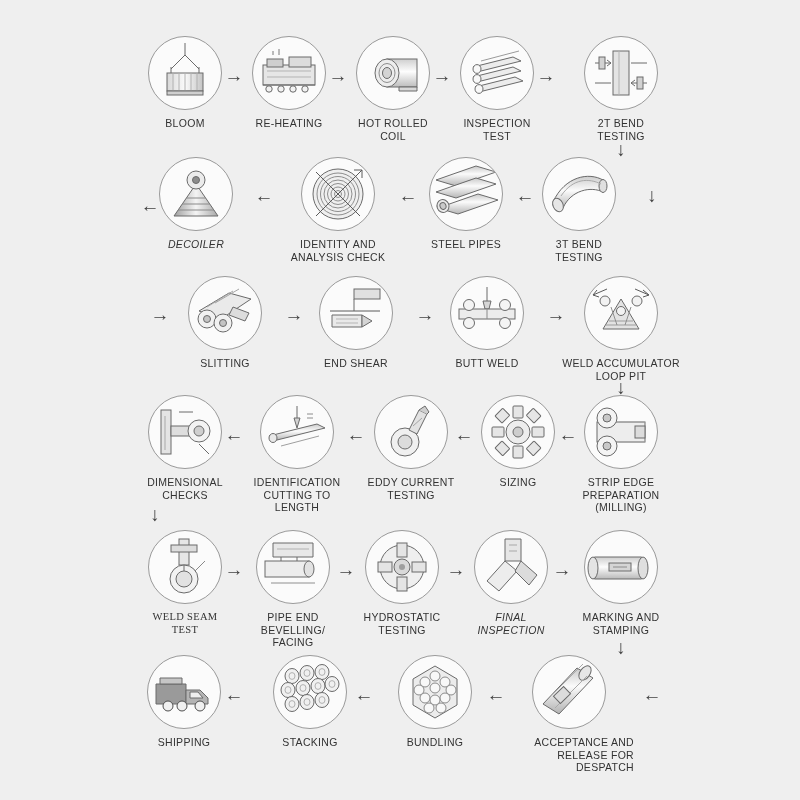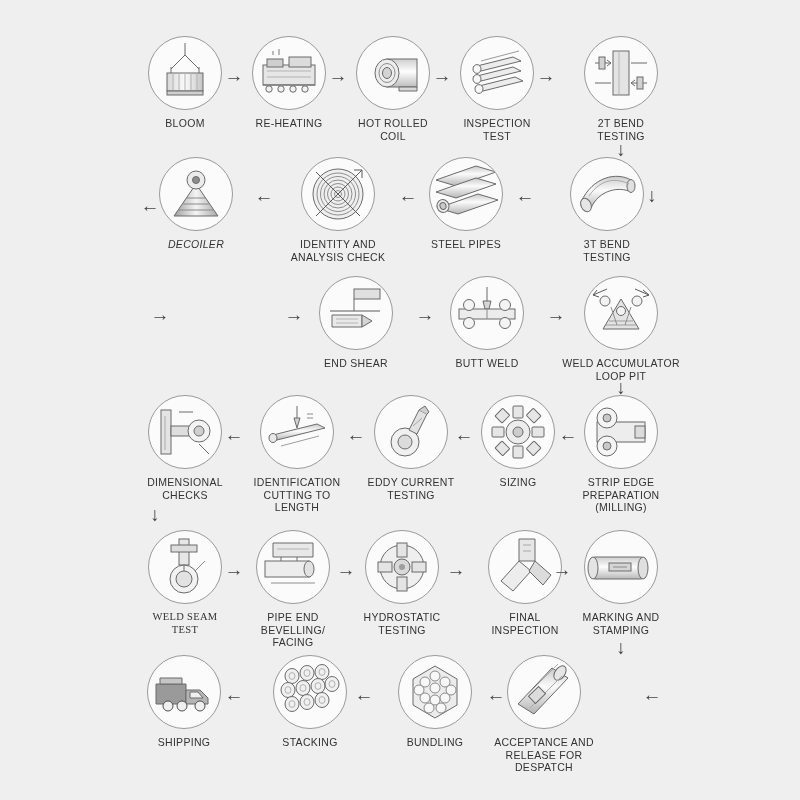--- a/index.html
+++ b/index.html
@@ -238,21 +238,21 @@
         <path d="M8 50 L48 36 L68 42 L28 56 Z" fill="url(#g4)" stroke="#6a6a6a"></path>
         <ellipse cx="13" cy="48" rx="6" ry="6.5" fill="#e8e8e8" stroke="#6a6a6a" transform="rotate(-20 13 48)"></ellipse>
         <ellipse cx="13" cy="48" rx="3" ry="3.4" fill="#cacaca" stroke="#6a6a6a" transform="rotate(-20 13 48)"></ellipse>
       </svg>
     </div>
     <div class="label">STEEL PIPES</div>
   </div>
 
   <div class="arrow" style="left:513px;top:186px;">←</div>
 
-  <div class="node" style="left:542px;top:157px;">
+  <div class="node" style="left:514px;top:157px;">
     <div class="circle">
       <svg viewBox="0 0 72 72">
         <defs>
             <linearGradient id="g5" x1="0" y1="0" x2="0" y2="1">
           <stop offset="0" stop-color="#cdcdcd"></stop>
               <stop offset="0.45" stop-color="#fbfbfb"></stop>
               <stop offset="1" stop-color="#b8b8b8"></stop>
         </linearGradient>
           </defs>
         <path d="M10 44 C22 18 46 14 60 22 L60 34 C48 28 28 32 20 50 Z" fill="url(#g5)" stroke="#6a6a6a"></path>
@@ -262,20 +262,34 @@
       </svg>
     </div>
     <div class="label">3T BEND
 TESTING</div>
   </div>
 
   <div class="arrow" style="left:640px;top:186px;">↓</div>
 
   <div class="arrow" style="left:148px;top:305px;">→</div>
 
+  <div class="node" style="left:160px;top:276px;">
+    <div class="circle">
+      <svg viewBox="0 0 72 72">
+        <path d="M10 34 L40 16 L62 22 L32 42 Z" fill="#eaeaea" stroke="#6a6a6a"></path>
+        <path d="M18 30 L44 14 M26 26 L50 12" stroke="#a5a5a5"></path>
+        <circle cx="18" cy="42" r="9" fill="#f1f1f1" stroke="#6a6a6a"></circle>
+        <circle cx="18" cy="42" r="3.5" fill="#c4c4c4" stroke="#6a6a6a"></circle>
+        <circle cx="34" cy="46" r="9" fill="#f1f1f1" stroke="#6a6a6a"></circle>
+        <circle cx="34" cy="46" r="3.5" fill="#c4c4c4" stroke="#6a6a6a"></circle>
+        <path d="M44 30 L60 36 L56 44 L40 38 Z" fill="#dddddd" stroke="#6a6a6a"></path>
+      </svg>
+    </div>
+    <div class="label">SLITTING</div>
+  </div>
 
   <div class="arrow" style="left:282px;top:305px;">→</div>
 
   <div class="node" style="left:291px;top:276px;">
     <div class="circle">
       <svg viewBox="0 0 72 72">
         <rect x="34" y="12" width="26" height="10" fill="#e0e0e0" stroke="#6a6a6a"></rect>
         <path d="M34 22 L34 34" stroke="#6a6a6a"></path>
         <path d="M10 34 L60 34" stroke="#5a5a5a"></path>
         <path d="M12 38 L42 38 L42 50 L12 50 Z" fill="#e9e9e9" stroke="#6a6a6a"></path>
@@ -474,21 +488,21 @@
         </g>
         <circle cx="36" cy="36" r="3" fill="#9e9e9e"></circle>
       </svg>
     </div>
     <div class="label">HYDROSTATIC
 TESTING</div>
   </div>
 
   <div class="arrow" style="left:444px;top:560px;">→</div>
 
-  <div class="node" style="left:460px;top:530px;">
+  <div class="node" style="left:446px;top:530px;font-style:italic;">
     <div class="circle">
       <svg viewBox="0 0 72 72">
         <path d="M30 8 L46 8 L46 30 L30 30 Z" fill="#e6e6e6" stroke="#6a6a6a"></path>
         <path d="M30 30 L12 50 L24 60 L42 40 Z" fill="#ededed" stroke="#6a6a6a"></path>
         <path d="M46 30 L62 44 L54 54 L40 40 Z" fill="#dcdcdc" stroke="#6a6a6a"></path>
         <path d="M34 14 L42 14 M34 20 L42 20" stroke="#a8a8a8"></path>
       </svg>
     </div>
     <div class="label">FINAL
 INSPECTION</div>
@@ -587,21 +601,21 @@
           <circle cx="30" cy="52" r="5"></circle>
             <circle cx="42" cy="52" r="5"></circle>
         </g>
       </svg>
     </div>
     <div class="label">BUNDLING</div>
   </div>
 
   <div class="arrow" style="left:484px;top:685px;">←</div>
 
-  <div class="node" style="left:479px;top:655px;">
+  <div class="node" style="left:504px;top:655px;text-align:right;">
     <div class="circle">
       <svg viewBox="0 0 72 72">
         <defs>
             <linearGradient id="g8" x1="0" y1="0" x2="0" y2="1">
           <stop offset="0" stop-color="#c9c9c9"></stop>
               <stop offset="0.4" stop-color="#fbfbfb"></stop>
               <stop offset="1" stop-color="#b2b2b2"></stop>
         </linearGradient>
           </defs>
         <path d="M10 48 L44 12 L60 22 L26 58 Z" fill="url(#g8)" stroke="#6a6a6a"></path>

